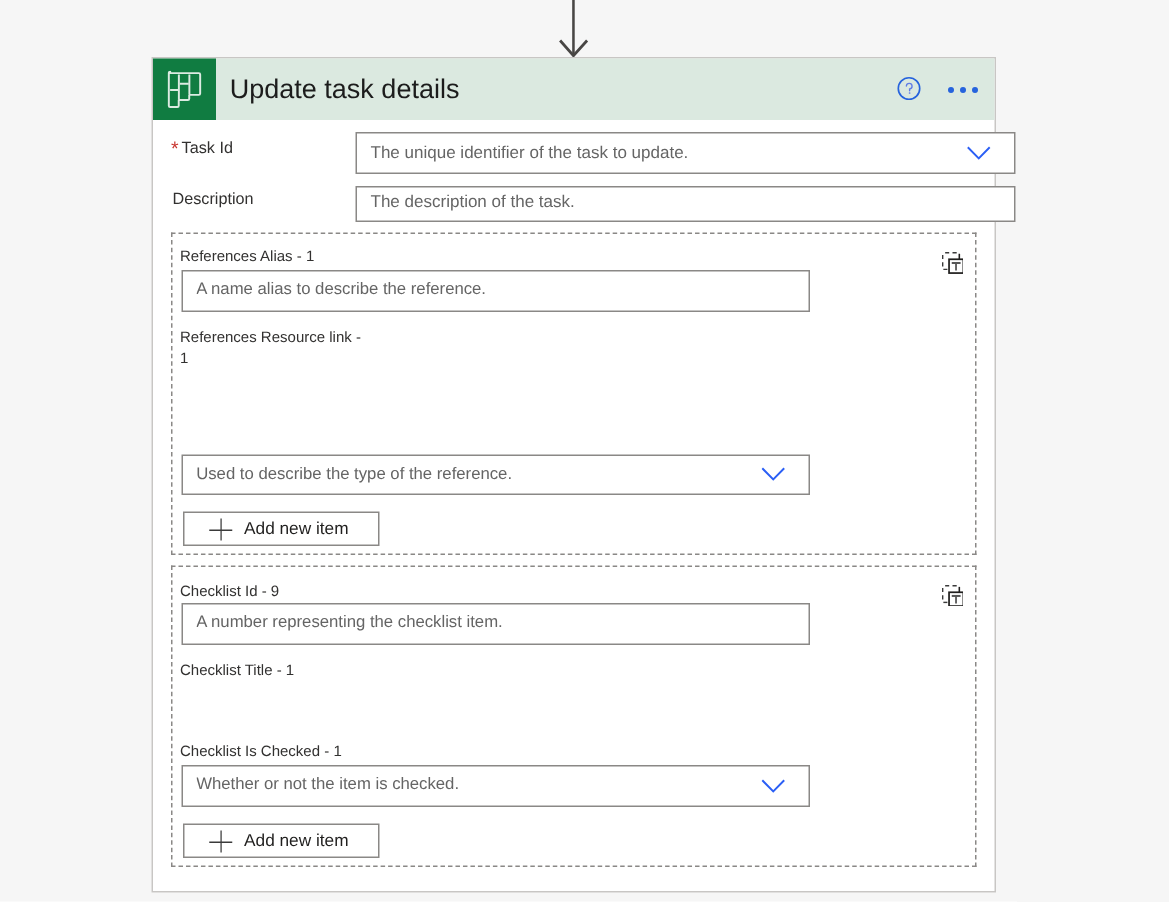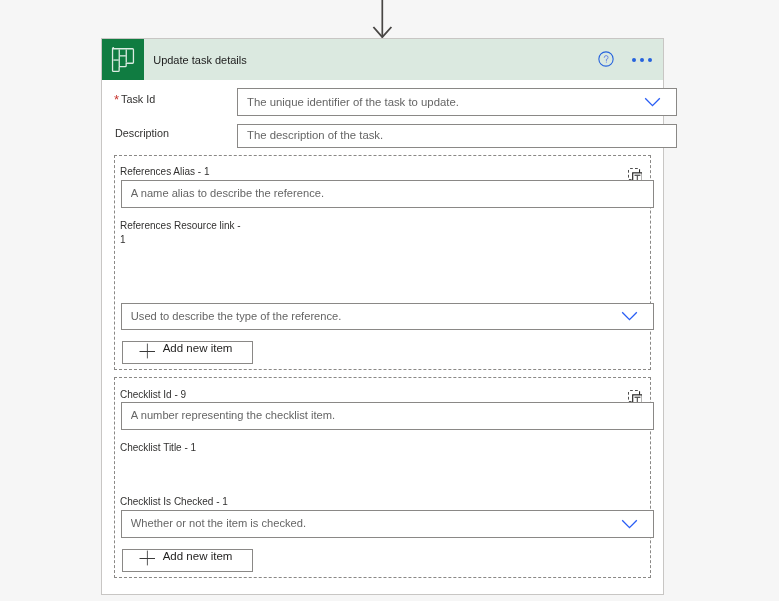--- a/index.html
+++ b/index.html
@@ -24,21 +24,21 @@
   }
   .card-header{
     position:relative;height:41px;background:#dbe9e0;
     display:flex;align-items:center;
   }
   .icon-box{
     width:42px;height:41px;background:#107c41;
     display:flex;align-items:center;justify-content:center;flex:none;
   }
   .card-title{
-    margin-left:9.2px;font-size:11px;color:#1c1c1c;
+    margin-left:9.2px;font-size:18px;color:#1c1c1c;
   }
   .header-actions{position:absolute;left:0;top:0;right:0;height:41px;}
   .help-btn{position:absolute;left:496.2px;top:12.3px;width:16px;height:16px;display:block;}
   .more-btn{position:absolute;left:530.4px;top:19.3px;display:flex;align-items:center;}
   .more-btn i{width:3.9px;height:3.9px;border-radius:50%;background:#2663dd;display:block;margin-right:3.85px;}
   .more-btn i:last-child{margin-right:0;}
 
   .card-body{padding:0;position:relative;}
 
   
@@ -57,27 +57,27 @@
   
   .arraybox{
     position:absolute;left:12px;width:537px;box-sizing:border-box;
     border:1px dashed #8a8886;background:#fff;
   }
   .fieldlabel{
     position:absolute;left:5.0px;width:121.3px;font-size:10px;color:#323130;
     line-height:13.7px;height:24.2px;overflow:hidden;z-index:3;
   }
   .fieldinput{
-    position:absolute;left:6.3px;width:533px;box-sizing:border-box;
+    position:absolute;left:6.3px;width:419px;box-sizing:border-box;
     border:1px solid #8a8886;background:#fff;
   }
   .addbtn{
     position:absolute;left:6.5px;width:131.8px;height:22.8px;
     box-sizing:border-box;border:1px solid #8a8886;background:#fff;
-    display:flex;align-items:flex-start;
+    display:flex;align-items:center;
   }
   .addbtn .plus{margin-left:16.6px;margin-right:7.6px;position:relative;top:0.1px;}
   .addbtn span{font-size:11.5px;color:#201f1e;}
   .delicon{position:absolute;left:512.5px;top:11.6px;}
   .chev{position:absolute;right:15px;top:50%;transform:translateY(-50%);margin-top:-0.2px;}
 </style>
 </head>
 <body>
 
 <div class="page">

